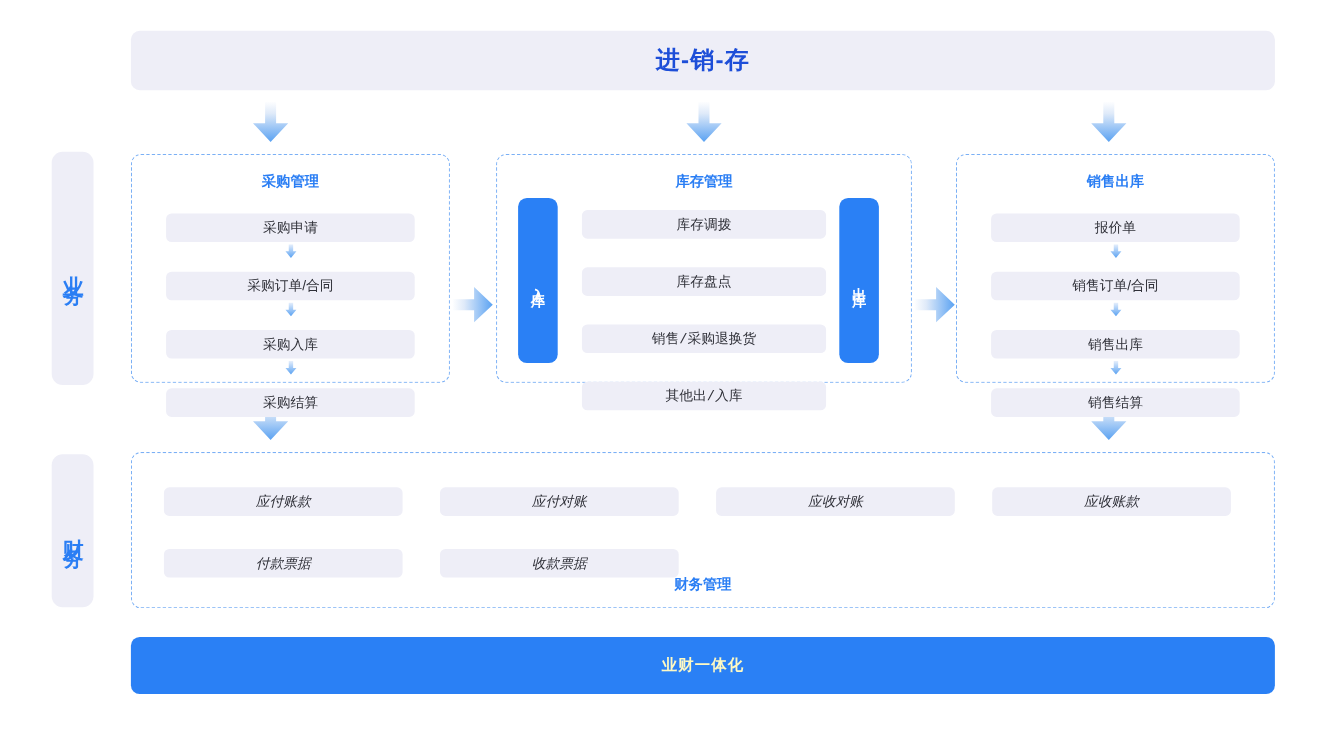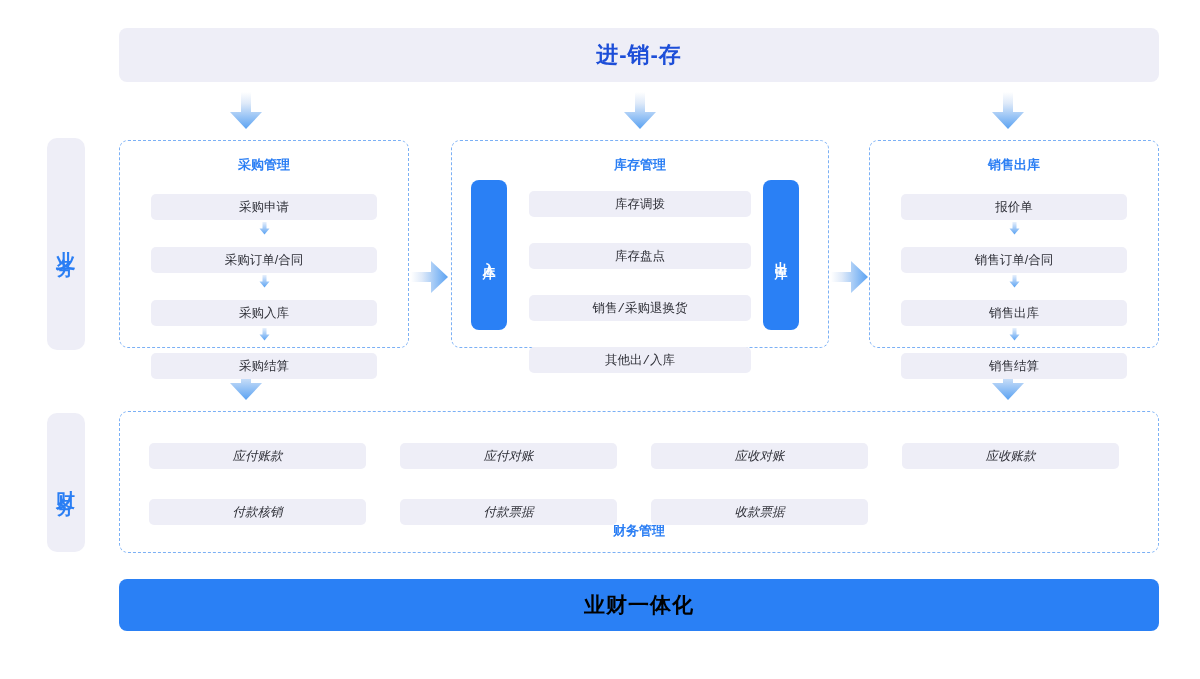--- a/index.html
+++ b/index.html
@@ -40,22 +40,22 @@
 
   
   .footer-bar {
     left: 119px; top: 579px;
     width: 1040px; height: 52px;
     background: #2a80f5;
     border-radius: 8px;
     display: flex; align-items: center; justify-content: center;
   }
   .footer-title {
-    color: #000000;
-    font-size: 21px;
+    color: #fef9c3;
+    font-size: 14px;
     font-weight: bold;
     letter-spacing: 1px;
   }
 
   
   .rail {
     left: 47px;
     width: 38px;
     background: #eeeef7;
     border-radius: 10px;
@@ -308,21 +308,20 @@
   </div>
 
   <div class="abs panel panel-finance">
     <div class="panel-title panel-title-bottom">财务管理</div>
   </div>
   <div class="fin-grid">
     <div class="card">应付账款</div>
     <div class="card">应付对账</div>
     <div class="card">应收对账</div>
     <div class="card">应收账款</div>
-    <div class="card">付款核销</div>
     <div class="card">付款票据</div>
     <div class="card">收款票据</div>
   </div>
 
   <div class="abs footer-bar">
     <span class="footer-title">业财一体化</span>
   </div>
 
 </div>
 

